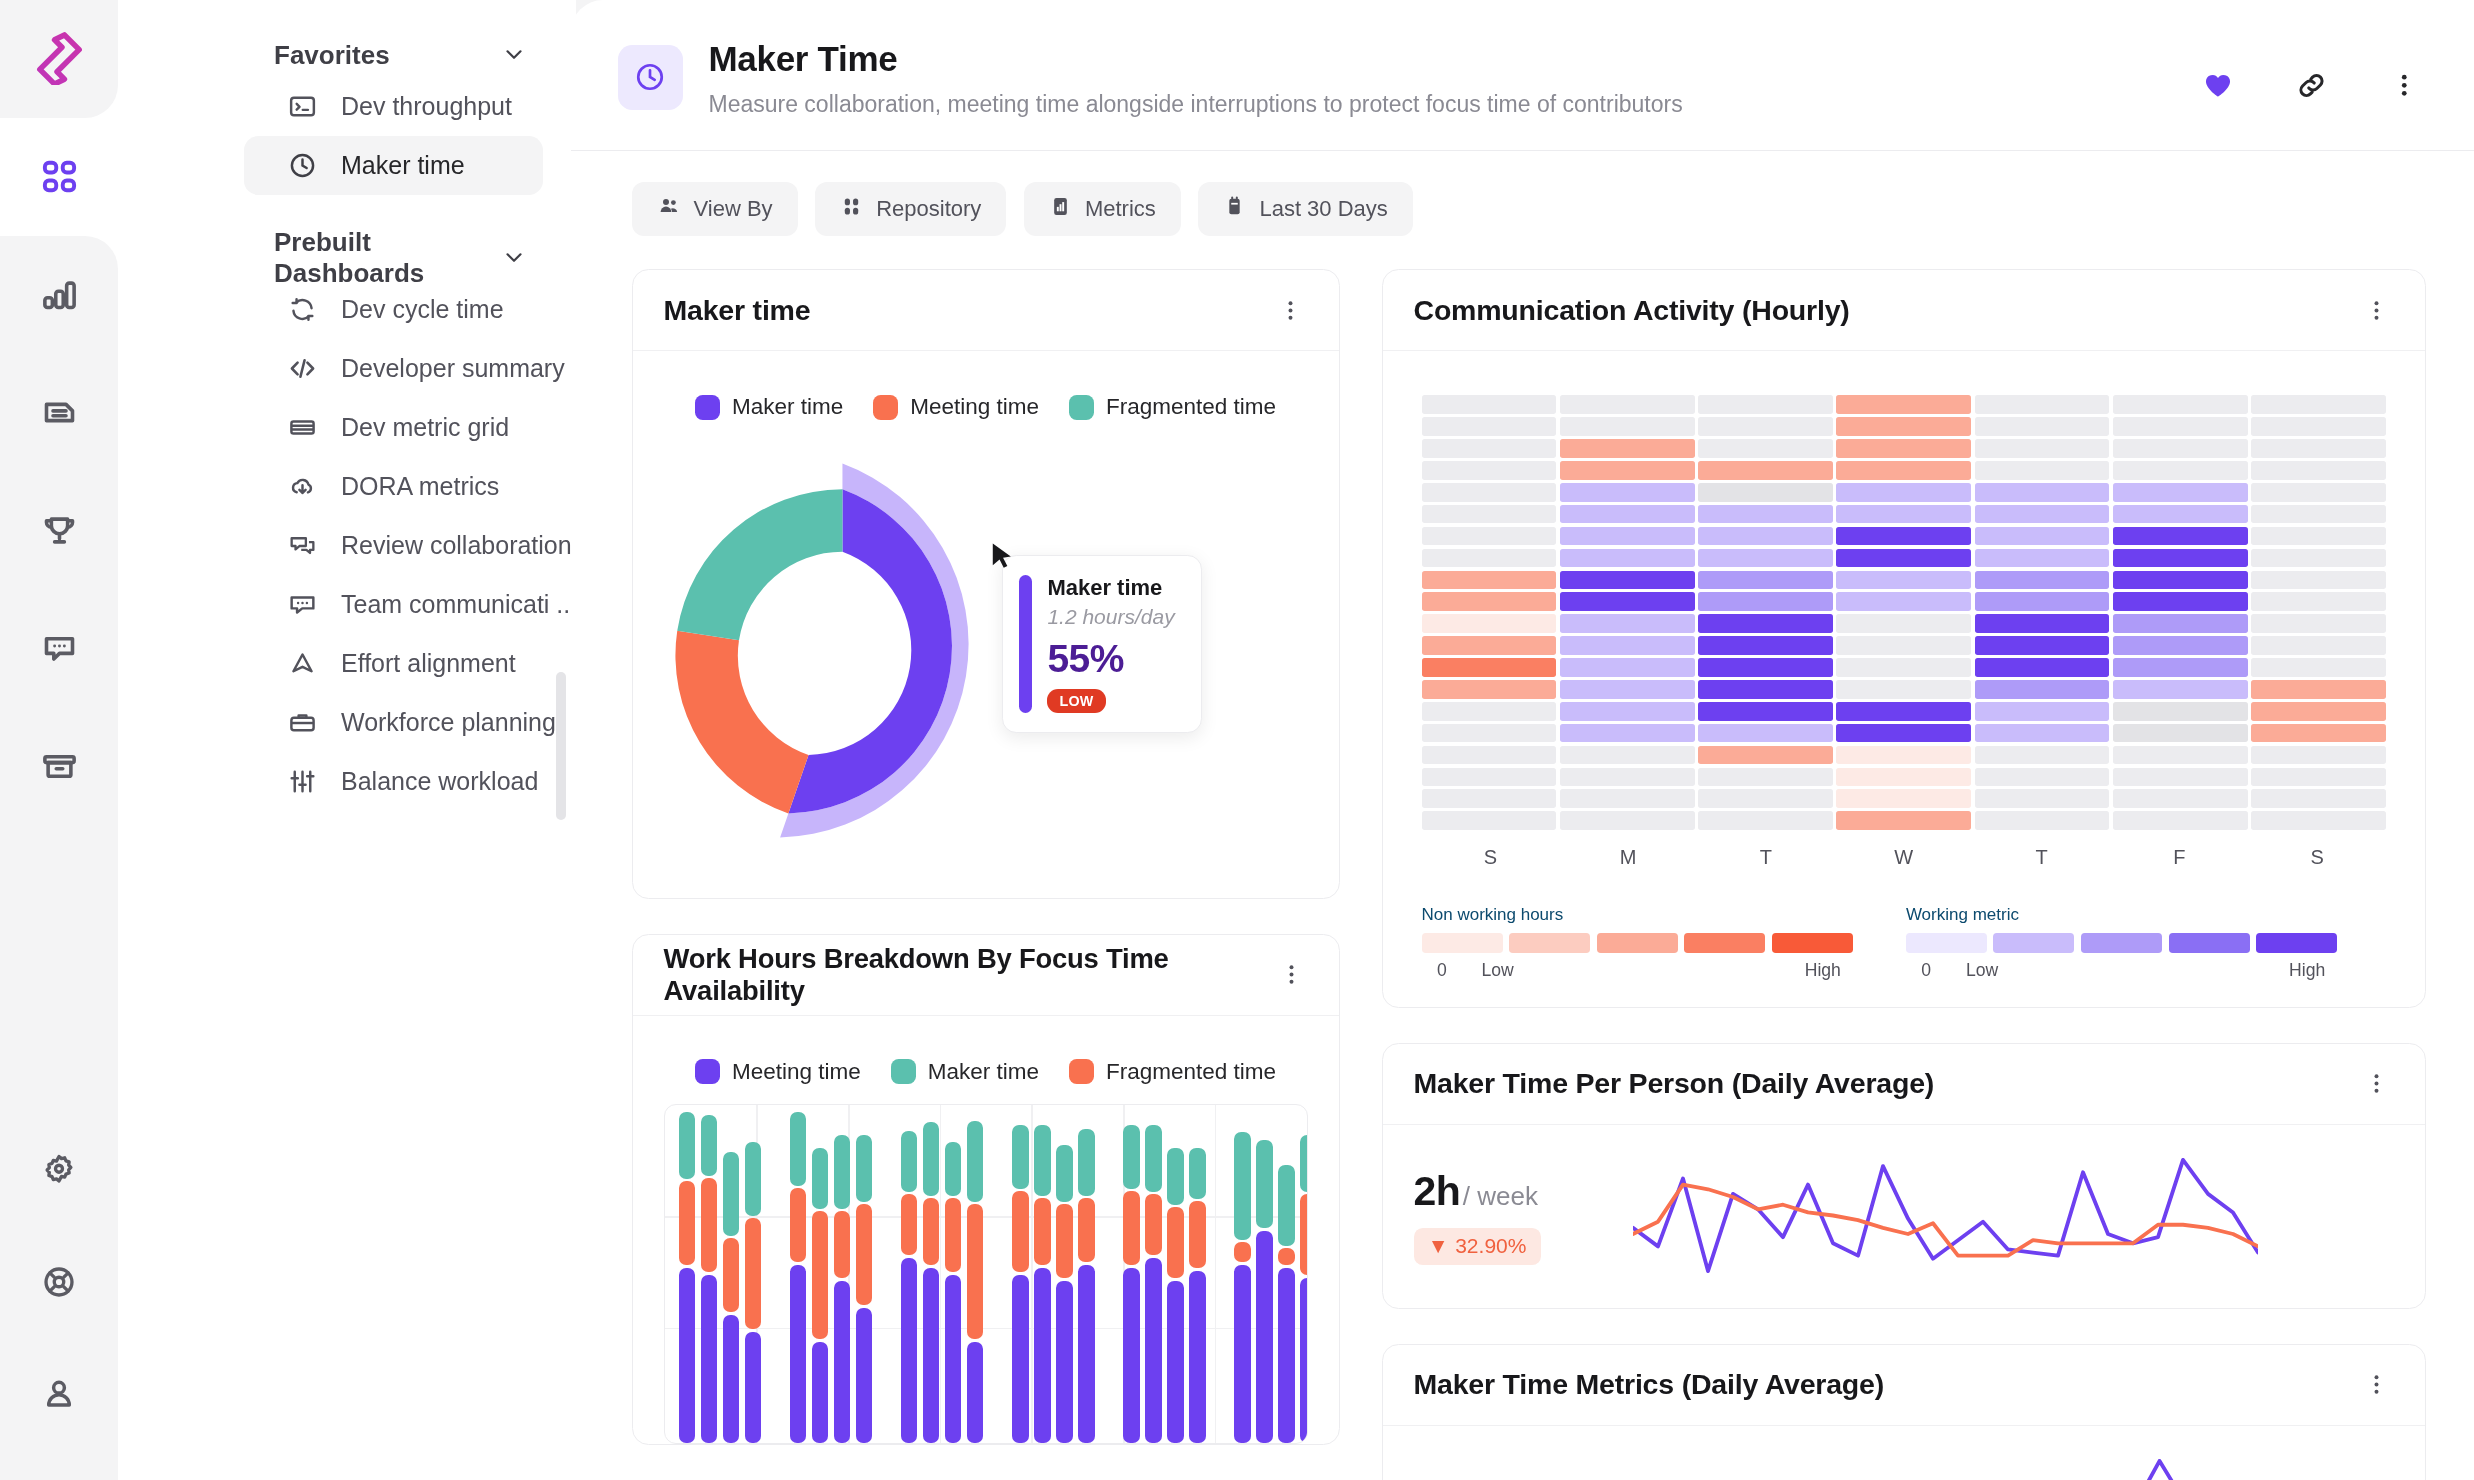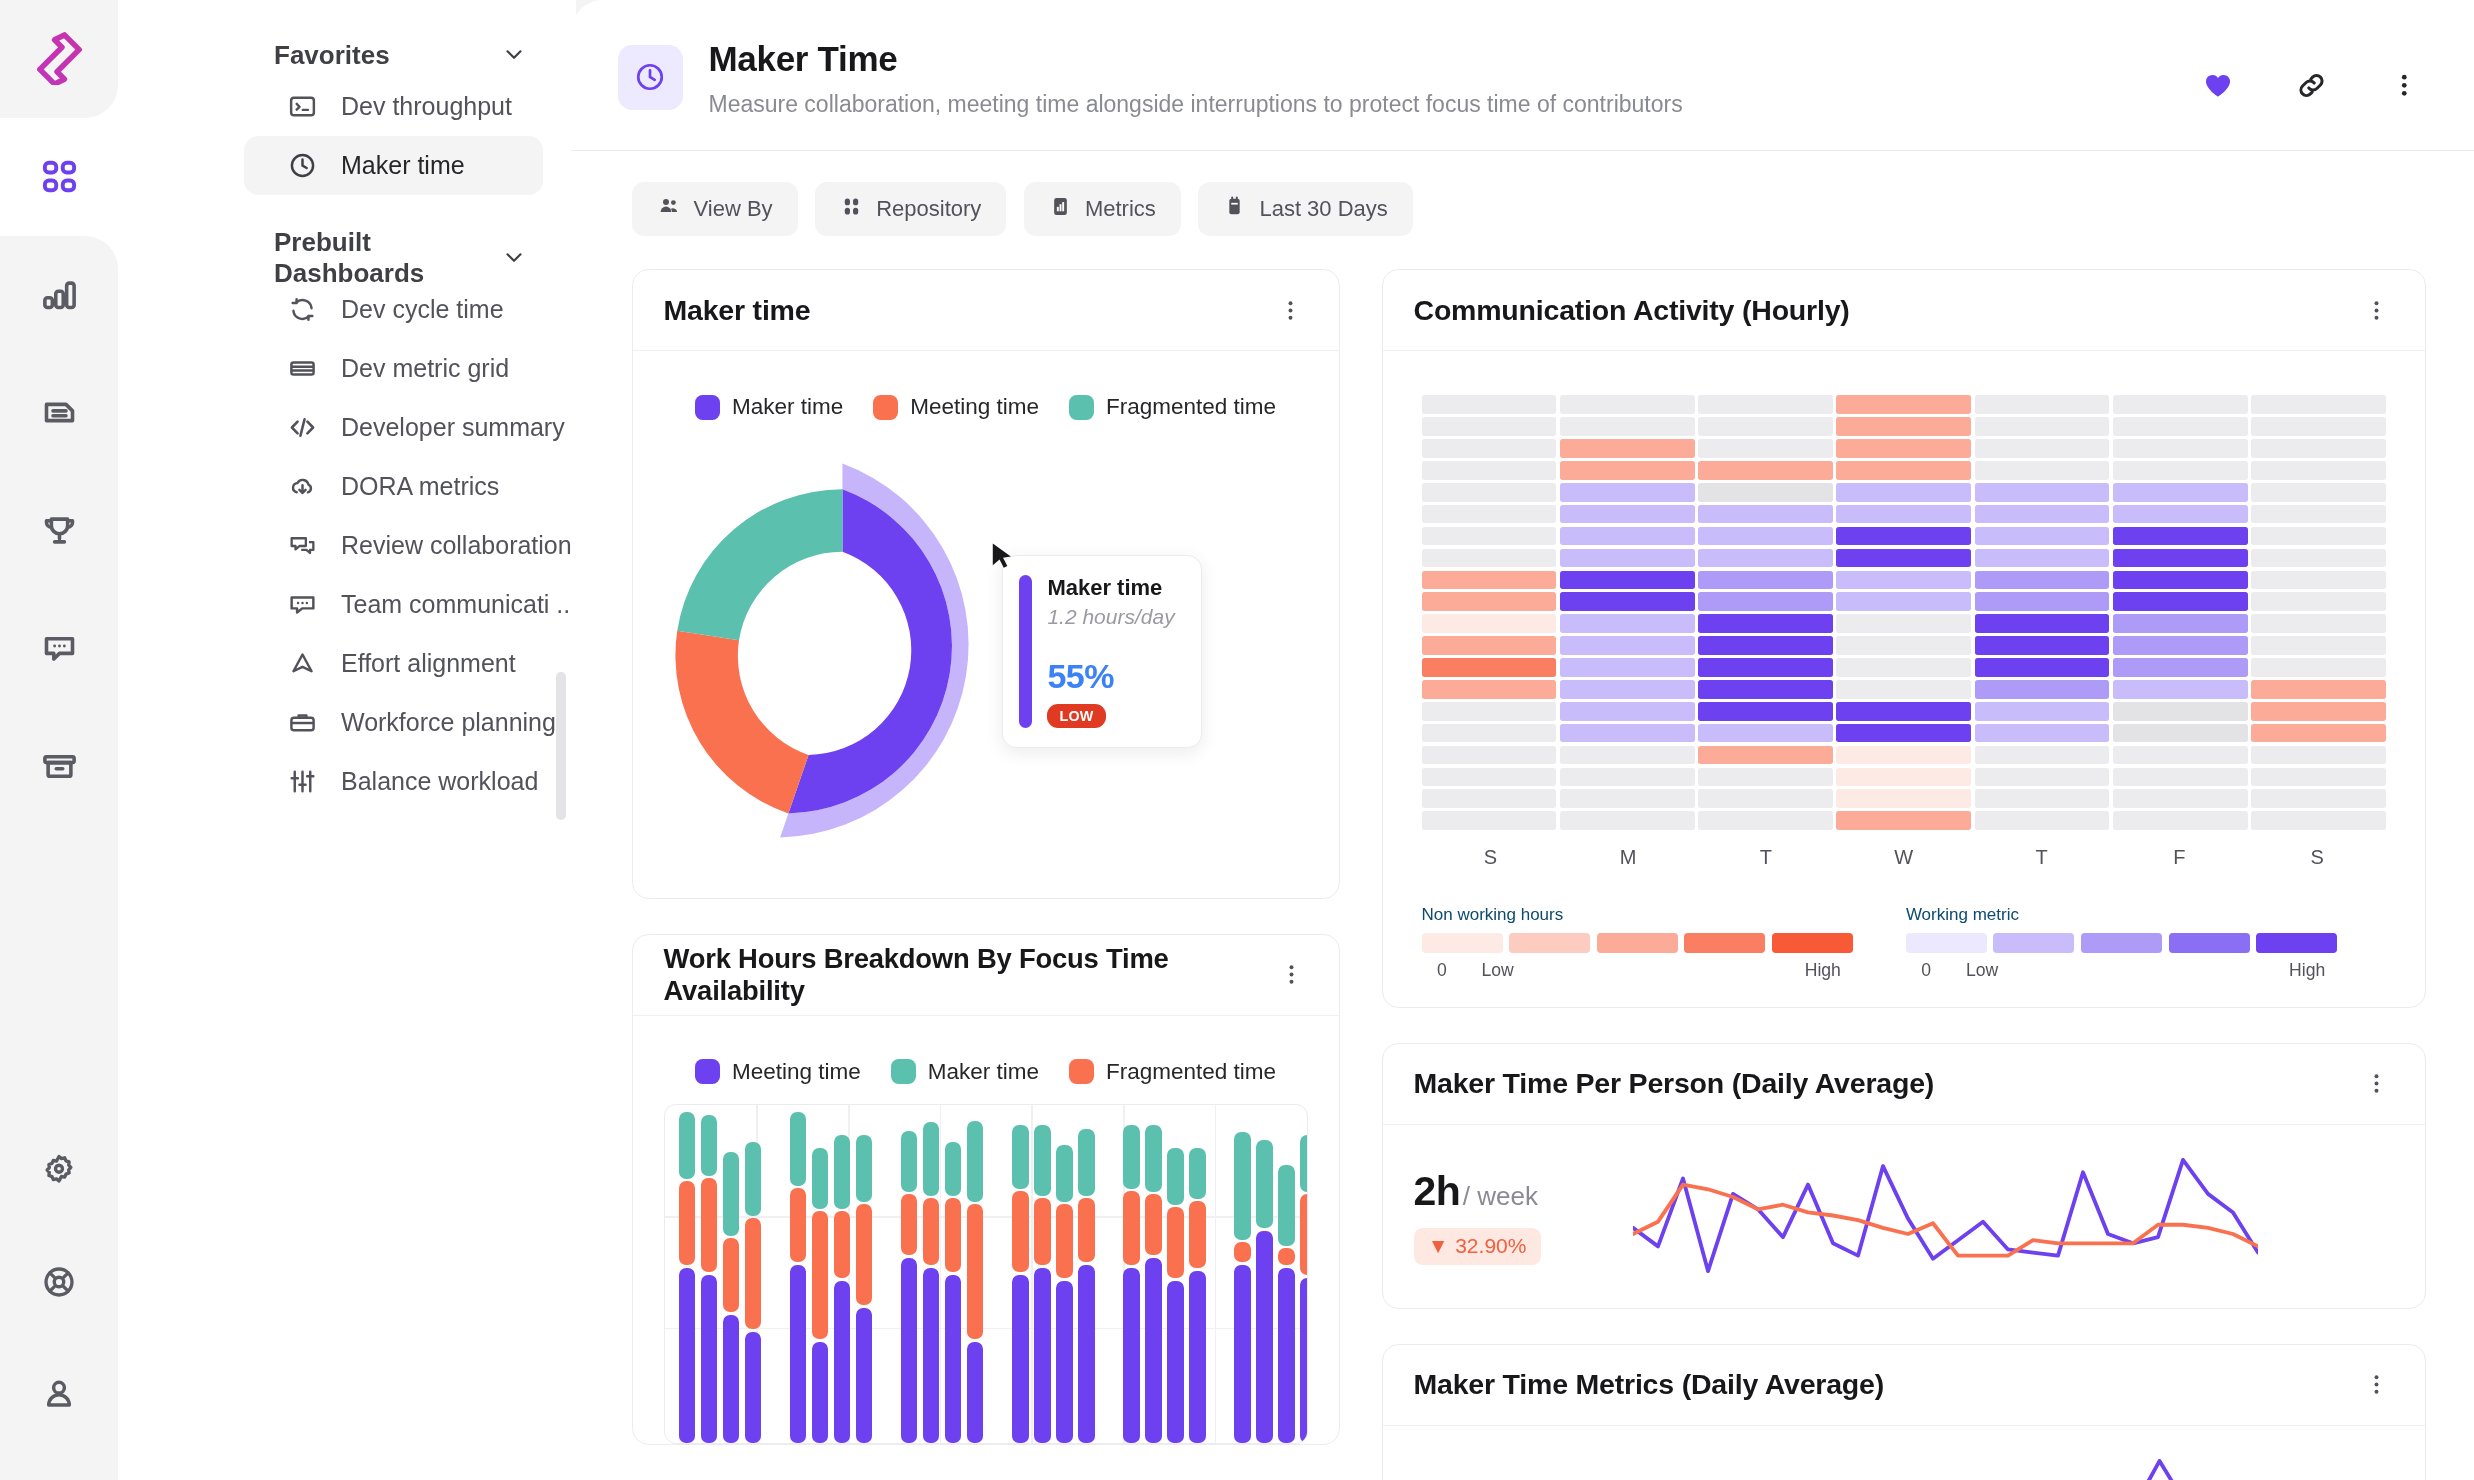--- a/index.html
+++ b/index.html
@@ -133,21 +133,21 @@
   .donut-wrap { position:relative; height:472px; margin-top:5.5px; }
   .tooltip {
     position:absolute; left:369px; top:129px; width:200px;
     background:#fff; border:1.6px solid #ececef; border-radius:14.3px;
     box-shadow:0 4.4px 18.6px rgba(0,0,0,.08);
     padding:18.6px 17.6px 18.6px 16.5px; display:flex; gap:15.4px; z-index:6;
   }
   .tt-bar { width:13px; border-radius:6.6px; background:#6d40f0; flex:0 0 13px; }
   .tt-name { font-size:22px; font-weight:700; color:#18181b; }
   .tt-sub { font-size:21px; color:#9a9aa2; font-style:italic; margin-top:4.4px; }
-  .tt-val { font-size:34px; font-weight:700; color:#3b82f6; margin-top:28px; letter-spacing:-0.5px; }
+  .tt-val { font-size:39px; font-weight:700; color:#4c1d95; margin-top:8px; letter-spacing:-0.5px; }
   .tt-badge {
     display:inline-block; margin-top:7.7px; background:#e03a23; color:#fff;
     font-size:14.3px; font-weight:700; letter-spacing:0.3px; padding:4.4px 12px; border-radius:11px;
   }
   .cursor { position:absolute; left:357px; top:116px; z-index:7; }
 
   
   .hm-wrap { padding:22px 39px 0 39px; }
   .hm-grid { display:grid; grid-template-columns:repeat(7,1fr); gap:3.3px; }
   .hm-col { display:grid; grid-auto-rows:18.6px; gap:3.3px; }
@@ -344,35 +344,35 @@
           <svg width="31" height="31" viewBox="0 0 24 24" fill="none" stroke="#52525b" stroke-width="1.9" stroke-linecap="round" stroke-linejoin="round">
             <path d="M19 11a7 7 0 00-12-4.2M5 13a7 7 0 0012 4.2"></path>
               <path d="M7.4 4v3H4.4M16.6 20v-3h3"></path>
           </svg>
         </span>
         <span class="sb-item-label">Dev cycle time</span>
       </div>
 
       <div class="sb-item">
         <span class="sb-icon">
+          <svg width="31" height="31" viewBox="0 0 24 24" fill="none" stroke="#52525b" stroke-width="2" stroke-linecap="round" stroke-linejoin="round">
+            <path d="M8.2 7.5L3.8 12l4.4 4.5M15.8 7.5L20.2 12l-4.4 4.5M13.6 5.6l-3.2 12.8"></path>
+          </svg>
+        </span>
+        <span class="sb-item-label">Developer summary</span>
+      </div>
+
+      <div class="sb-item">
+        <span class="sb-icon">
           <svg width="31" height="31" viewBox="0 0 24 24" fill="none" stroke="#52525b" stroke-width="1.9" stroke-linejoin="round">
             <rect x="3.4" y="7.4" width="17.2" height="9.2" rx="1.6"></rect>
               <path d="M3.4 10.6h17.2M3.4 13.6h17.2"></path>
           </svg>
         </span>
         <span class="sb-item-label">Dev metric grid</span>
-      </div>
-
-      <div class="sb-item">
-        <span class="sb-icon">
-          <svg width="31" height="31" viewBox="0 0 24 24" fill="none" stroke="#52525b" stroke-width="2" stroke-linecap="round" stroke-linejoin="round">
-            <path d="M8.2 7.5L3.8 12l4.4 4.5M15.8 7.5L20.2 12l-4.4 4.5M13.6 5.6l-3.2 12.8"></path>
-          </svg>
-        </span>
-        <span class="sb-item-label">Developer summary</span>
       </div>
 
       <div class="sb-item">
         <span class="sb-icon">
           <svg width="31" height="31" viewBox="0 0 24 24" fill="none" stroke="#52525b" stroke-width="1.9" stroke-linecap="round" stroke-linejoin="round">
             <path d="M7.5 16.5A3.6 3.6 0 018 9.4a4.6 4.6 0 018.6 1.1 3.2 3.2 0 01-.4 6"></path>
             <path d="M12 11v6M9.6 14.6L12 17l2.4-2.4"></path>
           </svg>
         </span>
         <span class="sb-item-label">DORA metrics</span>

